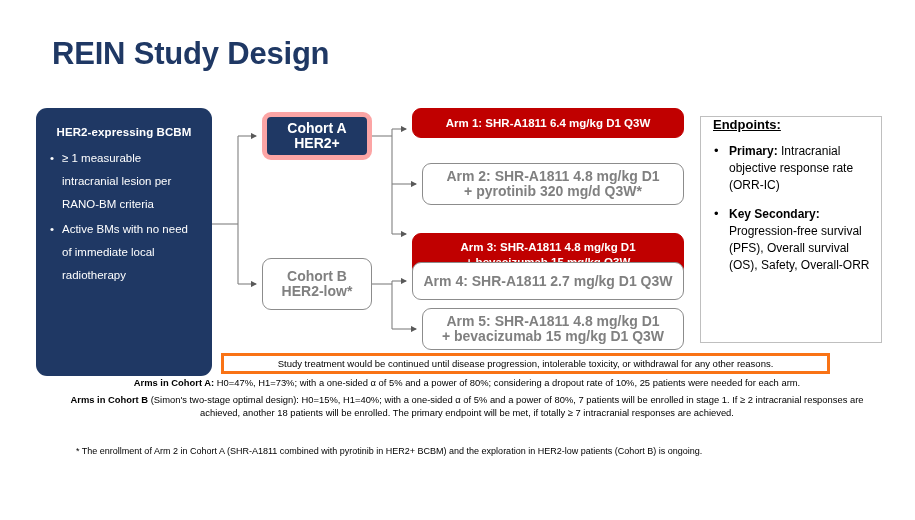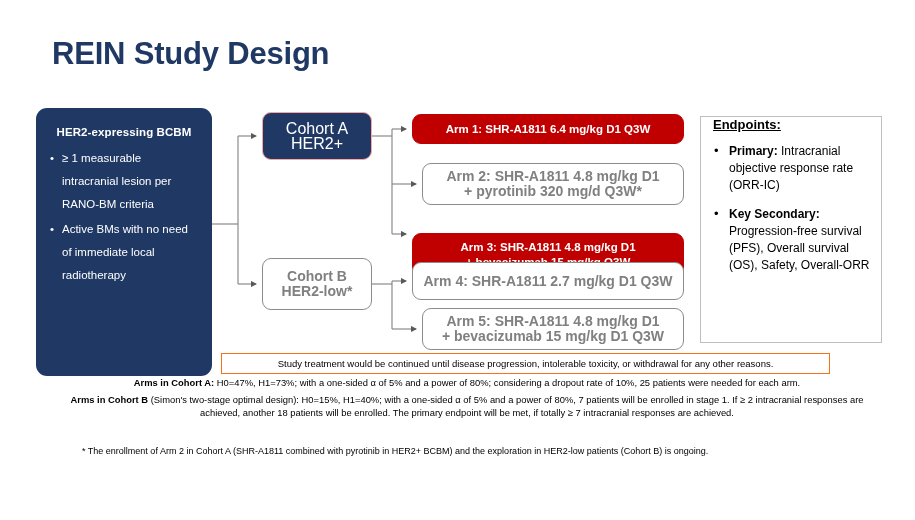--- a/index.html
+++ b/index.html
@@ -77,42 +77,42 @@
     display: flex;
     align-items: center;
     justify-content: center;
     text-align: center;
     border-radius: 9px;
     line-height: 15px;
   }
   .fbox.navy {
     background: #1f3864;
     color: #ffffff;
-    font-weight: normal;
-    font-size: 16px;
-    border: 1px solid #fca5a5;
+    font-weight: bold;
+    font-size: 14px;
+    border: 5px solid #fca5a5;
   }
   .fbox.outline {
     background: #ffffff;
     color: #808080;
     font-weight: bold;
     font-size: 14px;
     border: 1.2px solid #8c8c8c;
   }
   .fbox.red {
     background: #c00000;
     color: #ffffff;
     font-weight: bold;
     font-size: 11.5px;
     border: 1px solid #c00000;
   }
 
   #cohort-a { left: 262px; top: 112px; width: 110px; height: 48px; }
   #cohort-b { left: 262px; top: 258px; width: 110px; height: 52px; justify-content: center; }
-  #arm-1 { left: 412px; top: 114px; width: 272px; height: 30px; }
+  #arm-1 { left: 412px; top: 108px; width: 272px; height: 30px; }
   #arm-2 { left: 422px; top: 163px; width: 262px; height: 42px; }
   #arm-3 { left: 412px; top: 213px; width: 272px; height: 43px; margin-top: 20px; }
   #arm-4 { left: 412px; top: 262px; width: 272px; height: 38px; }
   #arm-5 { left: 422px; top: 308px; width: 262px; height: 42px; }
 
   
   .connectors {
     position: absolute;
     left: 0;
     top: 0;
@@ -155,21 +155,21 @@
   }
   .ep-label { font-weight: bold; }
 
   
   .contbar {
     position: absolute;
     left: 221px;
     top: 353px;
     width: 609px;
     height: 21px;
-    border: 1px solid #f97316;
+    border: 3px solid #f97316;
     background: #ffffff;
     box-sizing: border-box;
     display: flex;
     align-items: center;
     justify-content: center;
     font-size: 9.5px;
     color: #000;
   }
 
   
@@ -187,21 +187,21 @@
   .stats-line {
     font-size: 9.4px;
     line-height: 12.4px;
     margin-bottom: 5px;
     text-align: center;
   }
   .stats-line b { font-weight: bold; }
 
   .footnote {
     position: absolute;
-    left: 82px;
+    left: 76px;
     top: 445px;
     width: 800px;
     font-size: 9px;
     line-height: 12px;
   }
 
   
   .footer {
     position: absolute;
     left: 0;

